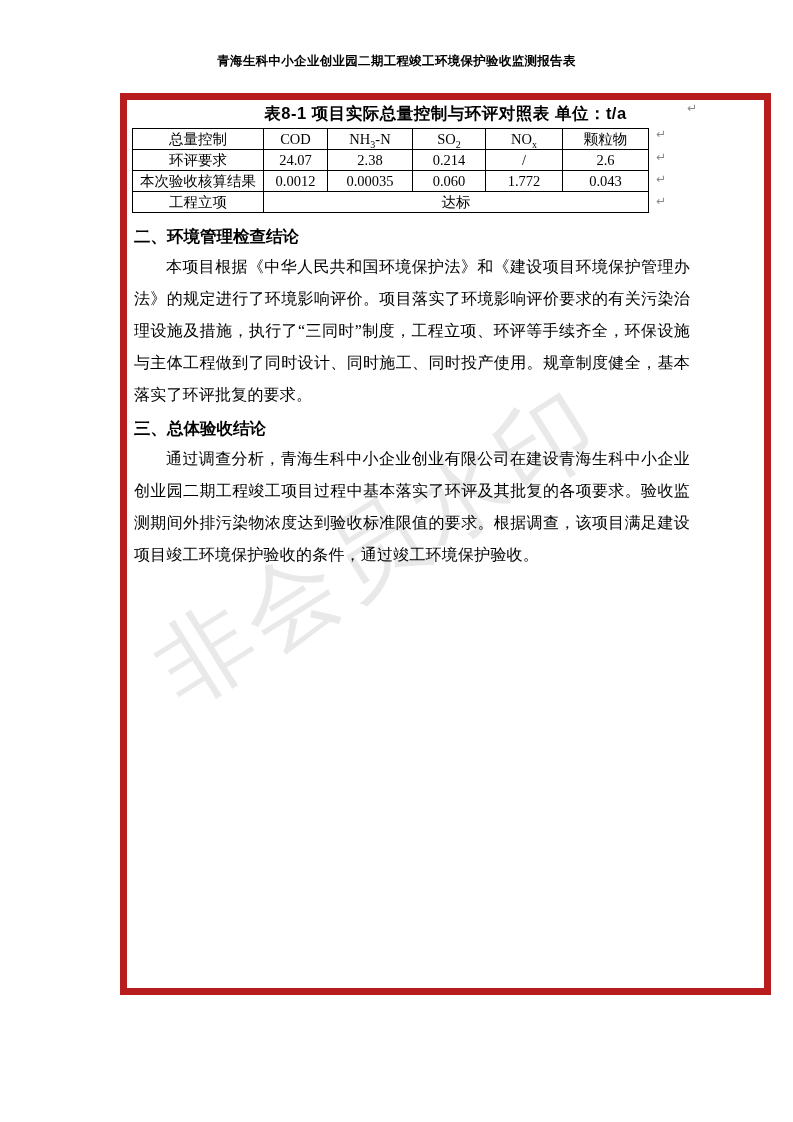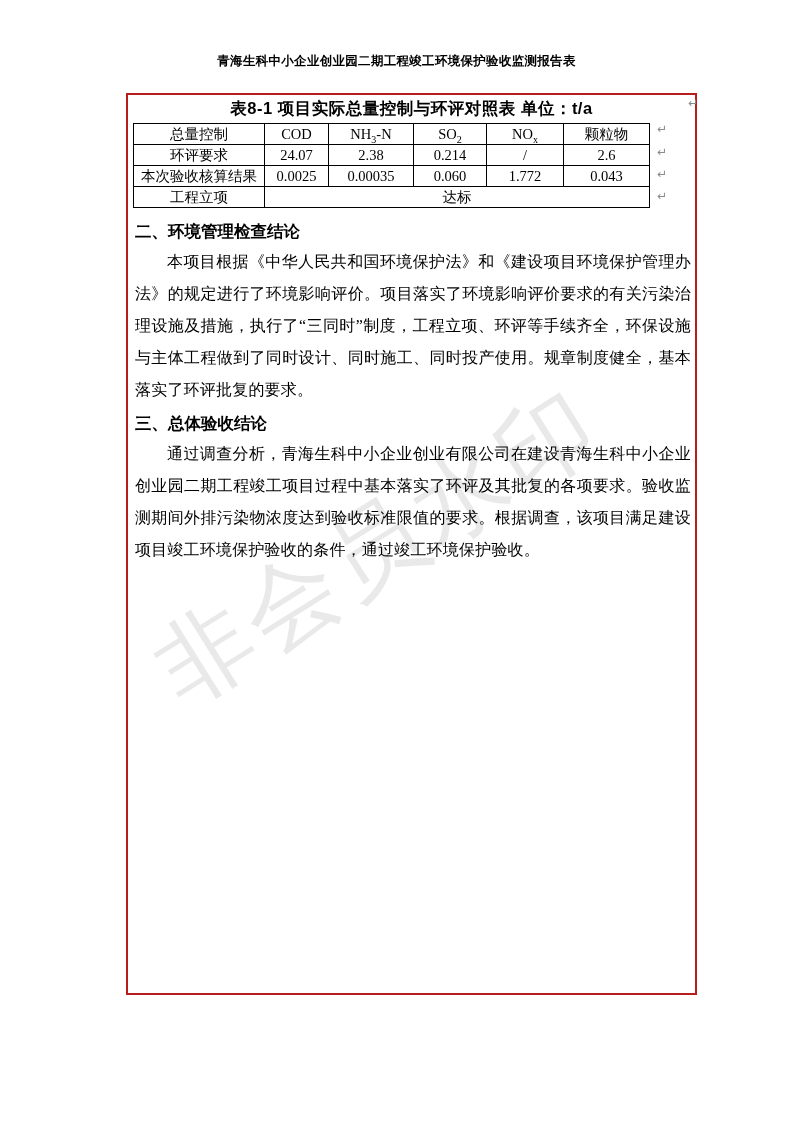--- a/index.html
+++ b/index.html
@@ -13,22 +13,22 @@
     font-size:12.5px; font-weight:600; letter-spacing:0.3px;
   }
   .watermark {
     position:absolute; left:378px; top:548px; z-index:0;
     transform:translate(-50%,-50%) rotate(-32deg);
     font-family:"Liberation Sans","DejaVu Sans",sans-serif;
     font-size:95px; letter-spacing:5px; white-space:nowrap;
     color:rgba(0,0,0,0.085); user-select:none;
   }
   .outer-box {
-    position:absolute; left:126px; top:93px; width:571px; height:902px;
-    border:2px solid #b91c1c; box-sizing:border-box; z-index:1;
+    position:absolute; left:120px; top:93px; width:651px; height:902px;
+    border:7px solid #b91c1c; box-sizing:border-box; z-index:1;
   }
   .table-title {
     text-align:center; padding-top:3px;
     font-family:"Liberation Sans","DejaVu Sans",sans-serif;
     font-weight:bold; font-size:16.5px; letter-spacing:0.5px;
   }
   table.report-table {
     border-collapse:collapse; table-layout:fixed;
     margin:3px 15px 0 5px; width:516px;padding-left:8px;
   }
@@ -90,21 +90,21 @@
       <tr>
         <td>环评要求</td>
         <td>24.07</td>
         <td>2.38</td>
         <td>0.214</td>
         <td>/</td>
         <td>2.6</td>
       </tr>
       <tr>
         <td>本次验收核算结果</td>
-        <td>0.0025</td>
+        <td>0.0012</td>
         <td>0.00035</td>
         <td>0.060</td>
         <td>1.772</td>
         <td>0.043</td>
       </tr>
       <tr>
         <td>工程立项</td>
         <td colspan="5">达标</td>
       </tr>
     </tbody>

